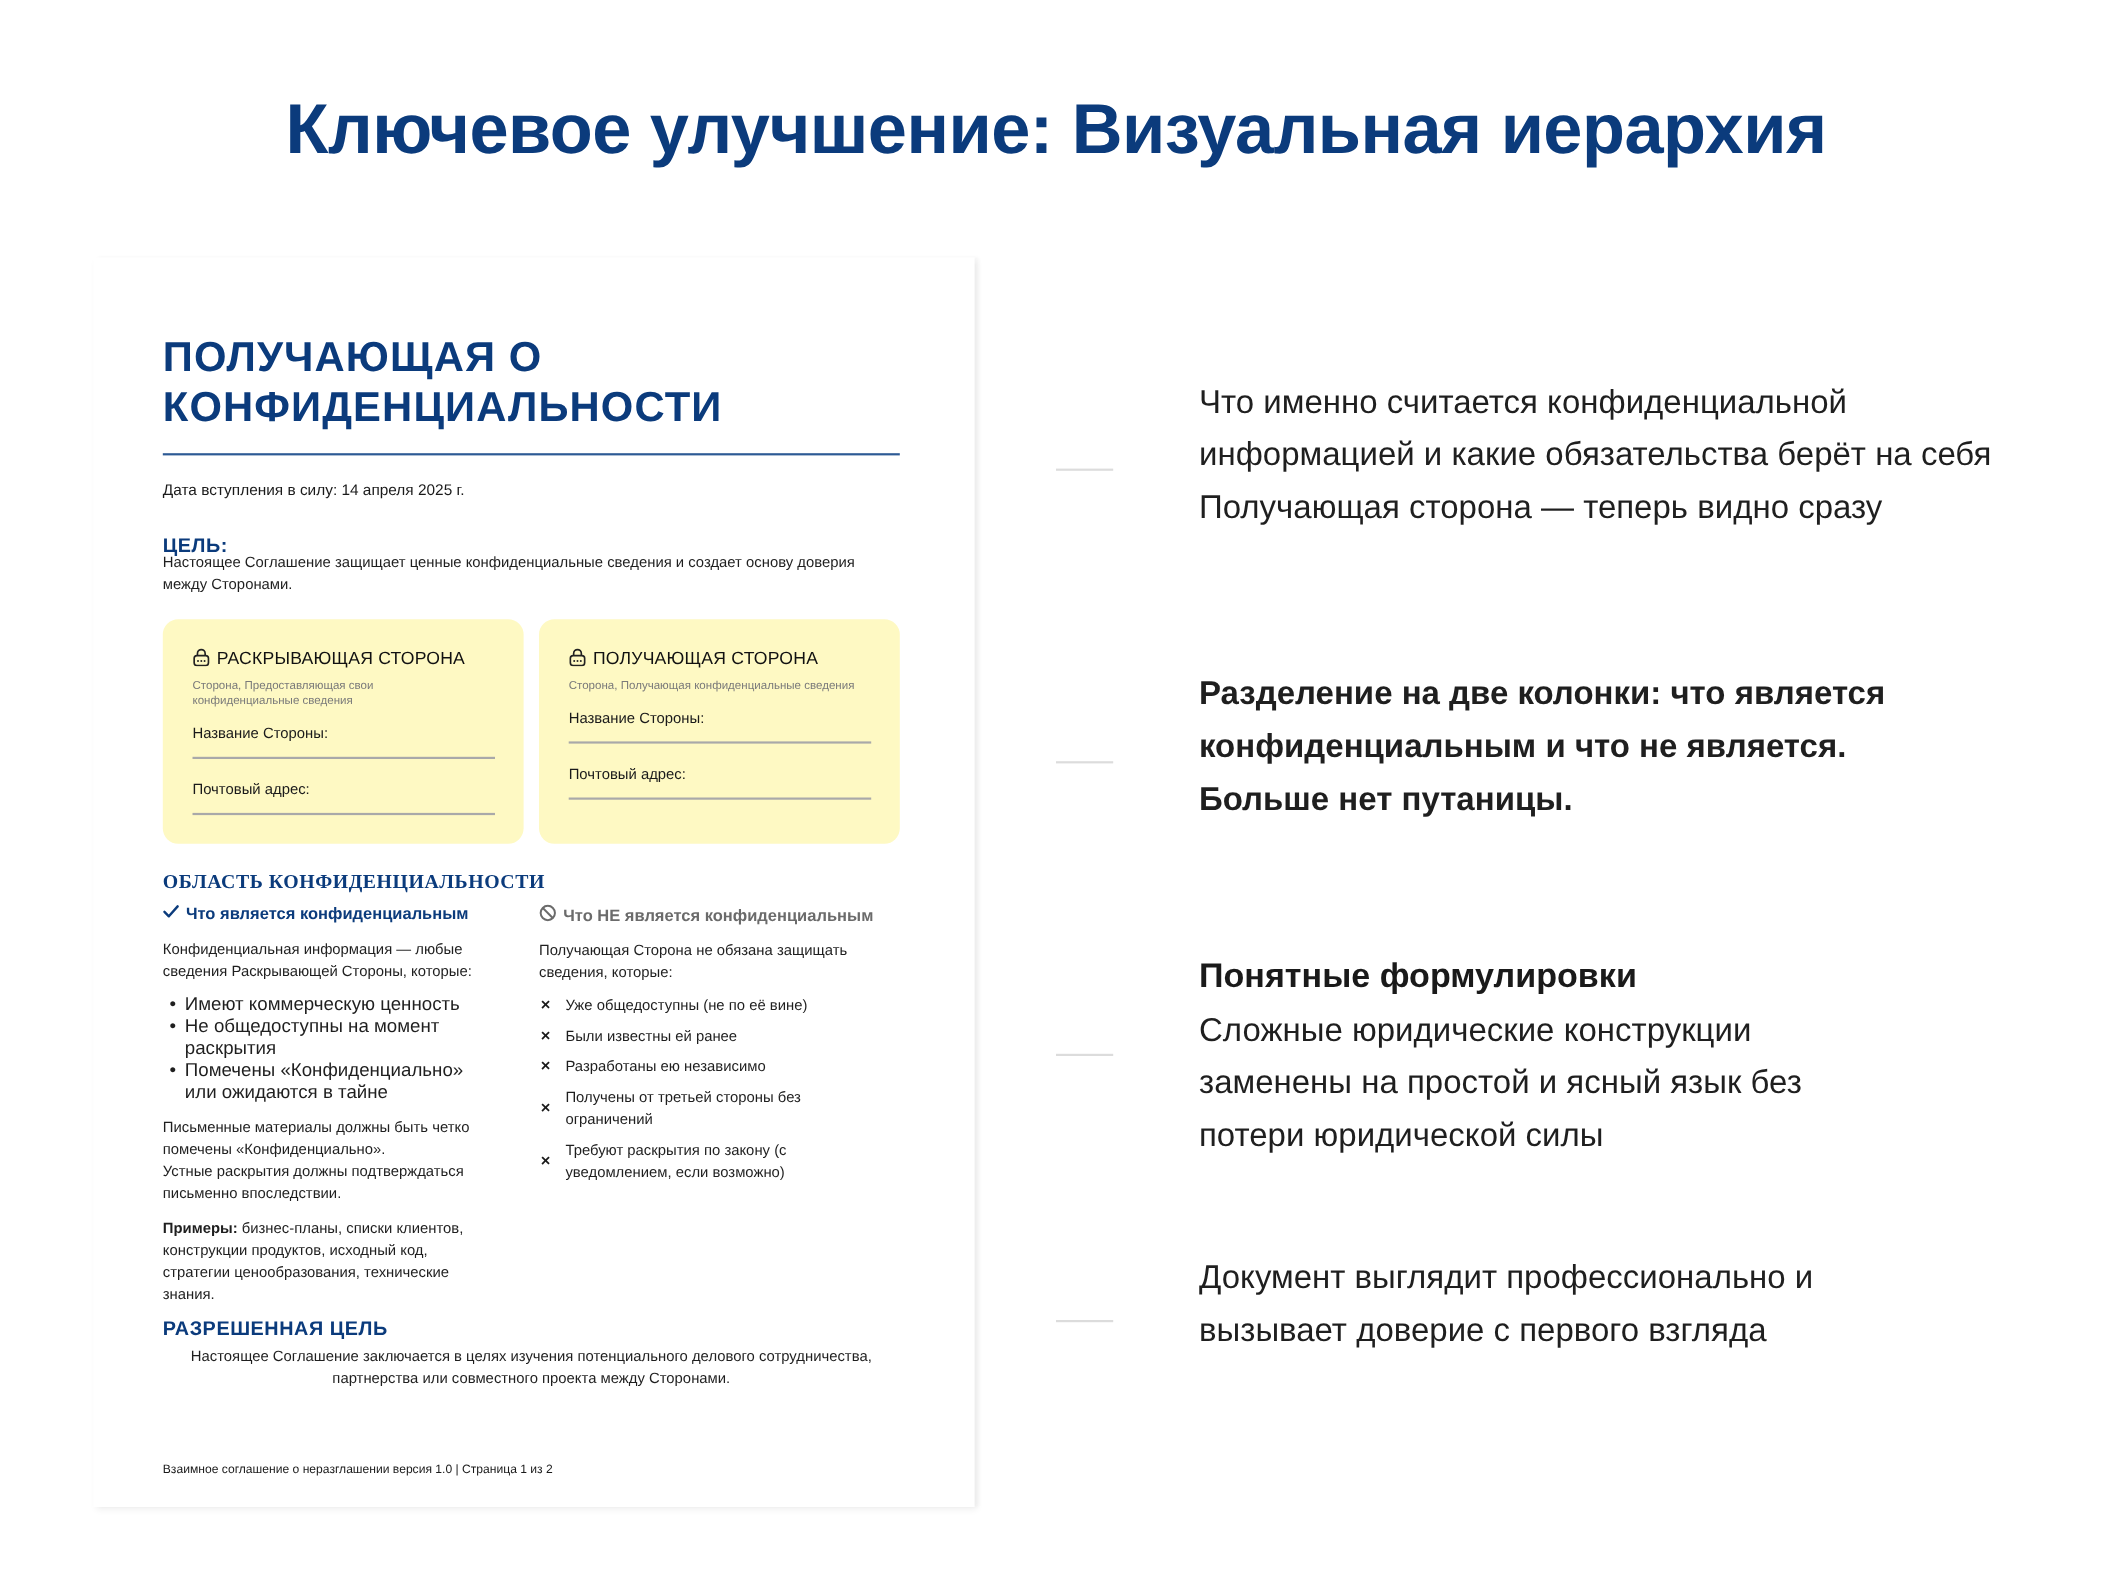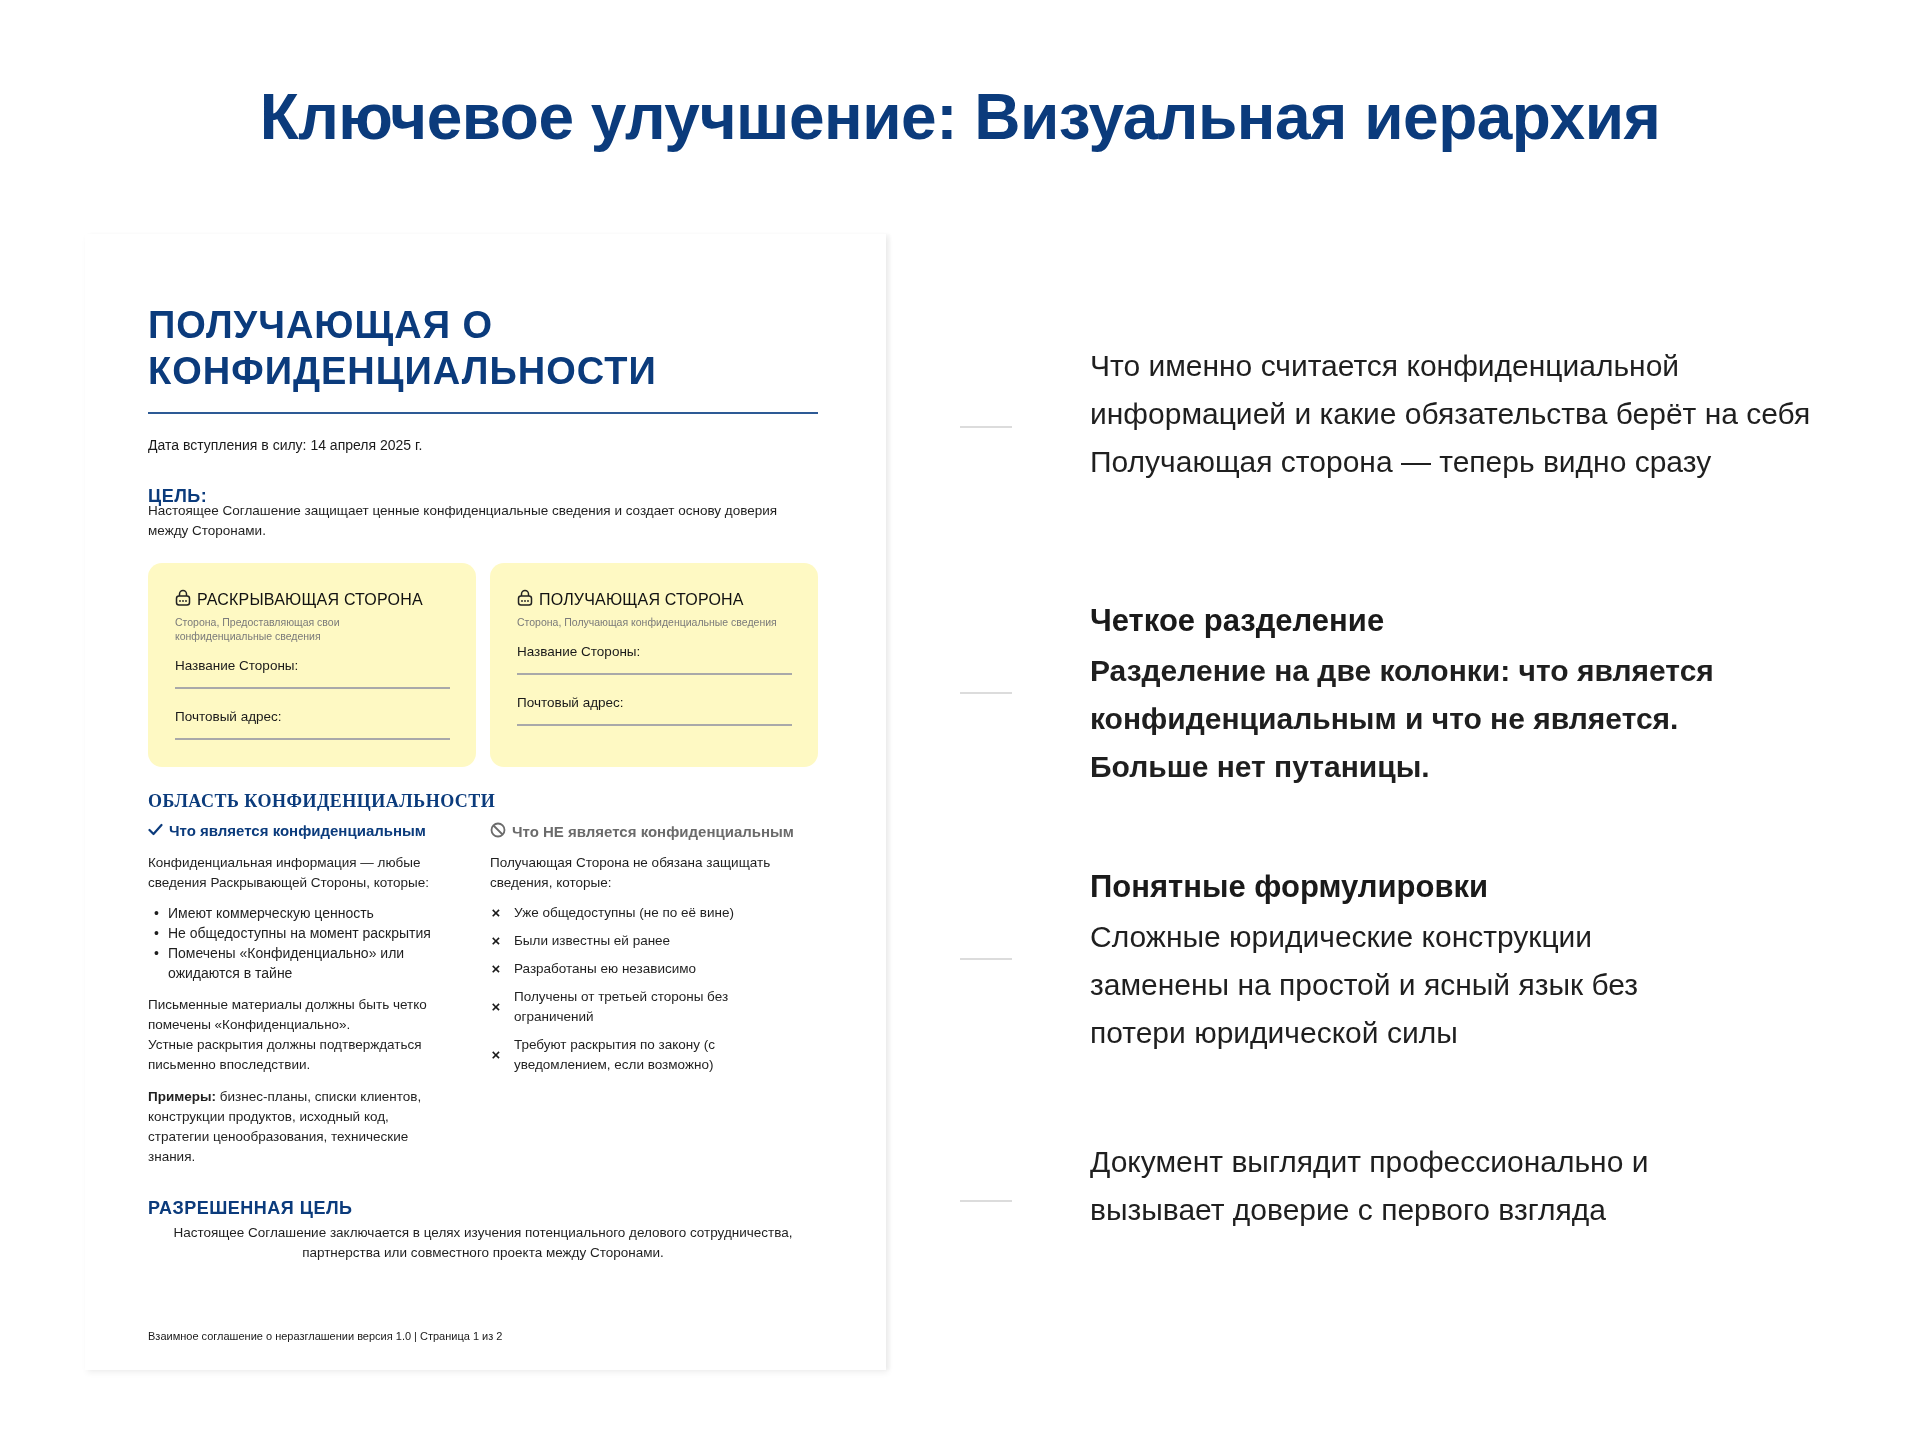--- a/index.html
+++ b/index.html
@@ -42,21 +42,21 @@
   .field-line { margin-top: 14px; height: 2px; background: #a9a9a9; }
   .field + .field { margin-top: 20px; }
 
   .col-left { position: absolute; left: 0; top: 588px; width: 300px; }
   .col-right { position: absolute; left: 342px; top: 588px; width: 330px; }
   .col-head { display: flex; align-items: center; gap: 6px; font-size: 15px; font-weight: 700; }
   .col-head.yes { color: #0b3b7c; }
   .col-head.no { color: #6b6b6b; }
   .col-text { font-size: 13.5px; line-height: 20px; color: #1f1f1f; }
   .bullets { list-style: none; margin-top: 10px; }
-  .bullets li { position: relative; padding-left: 20px; font-size: 14px; line-height: 20px; color: #1f1f1f; }
+  .bullets li { position: relative; padding-left: 20px; font-size: 17px; line-height: 20px; color: #1f1f1f; }
   .bullets li::before { content: "•"; position: absolute; left: 6px; top: 0; }
   .x-list { list-style: none; margin-top: 10px; }
   .x-list li { display: flex; align-items: center; gap: 12px; font-size: 13.5px; line-height: 20px; color: #1f1f1f; margin-bottom: 8px; }
   .x-mark { width: 12px; flex: 0 0 12px; font-size: 15px; font-weight: 700; color: #1a1a1a; text-align: center; }
 
   .footer { position: absolute; left: 63px; top: 1096px; font-size: 11px; color: #1a1a1a; }
 
   .connector { position: absolute; left: 960px; width: 52px; height: 2px; background: #dcdcdc; }
 
   .benefit { position: absolute; left: 1090px; width: 800px; }
@@ -196,21 +196,20 @@
 
 <div class="connector" style="top:426px;"></div>
 <div class="connector" style="top:692px;"></div>
 <div class="connector" style="top:958px;"></div>
 <div class="connector" style="top:1200px;"></div>
 
 <div class="benefit" style="top:336px;">
   <div class="benefit-text" style="width:790px;">Что именно считается конфиденциальной информацией и какие обязательства берёт на себя Получающая сторона — теперь видно сразу</div>
 </div>
 <div class="benefit" style="top:601px;">
-  <div class="benefit-title">Четкое разделение</div>
   <div class="benefit-text" style="width:660px;font-weight:bold;">Разделение на две колонки: что является конфиденциальным и что не является. Больше нет путаницы.</div>
 </div>
 <div class="benefit" style="top:867px;">
   <div class="benefit-title">Понятные формулировки</div>
   <div class="benefit-text" style="width:640px;">Сложные юридические конструкции заменены на простой и ясный язык без потери юридической силы</div>
 </div>
 <div class="benefit" style="top:1132px;">
   <div class="benefit-text" style="width:650px;">Документ выглядит профессионально и вызывает доверие с первого взгляда</div>
 </div>
 

